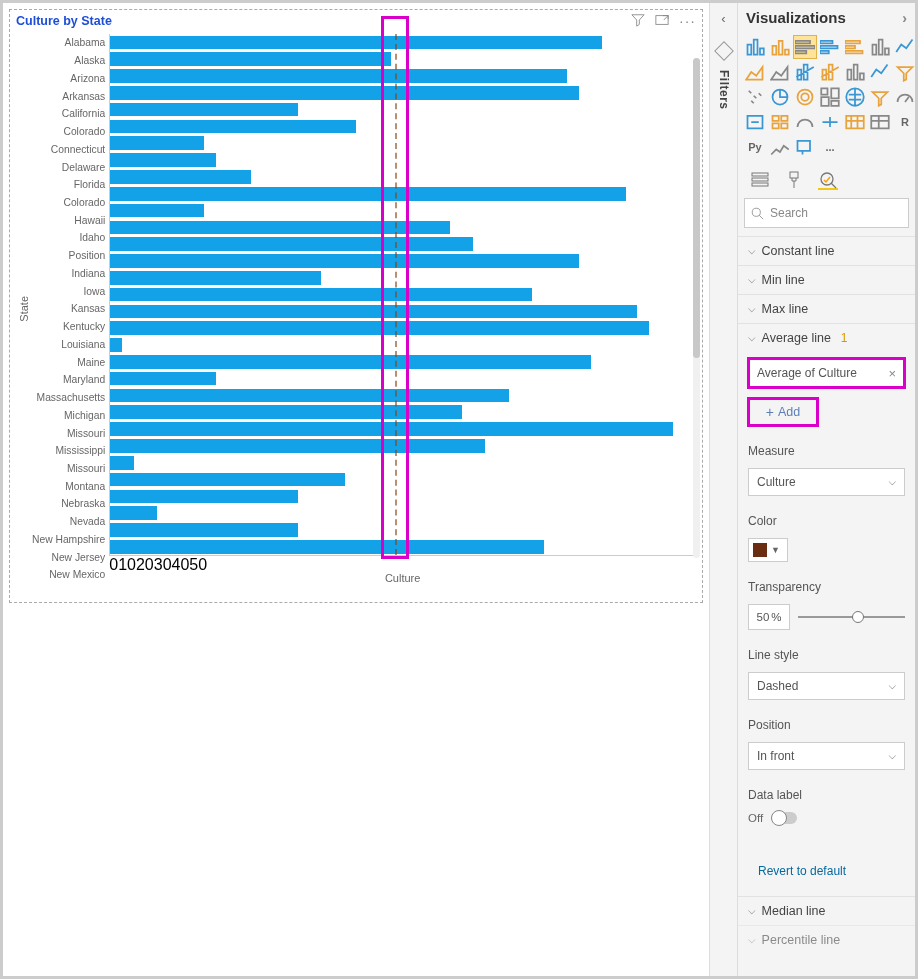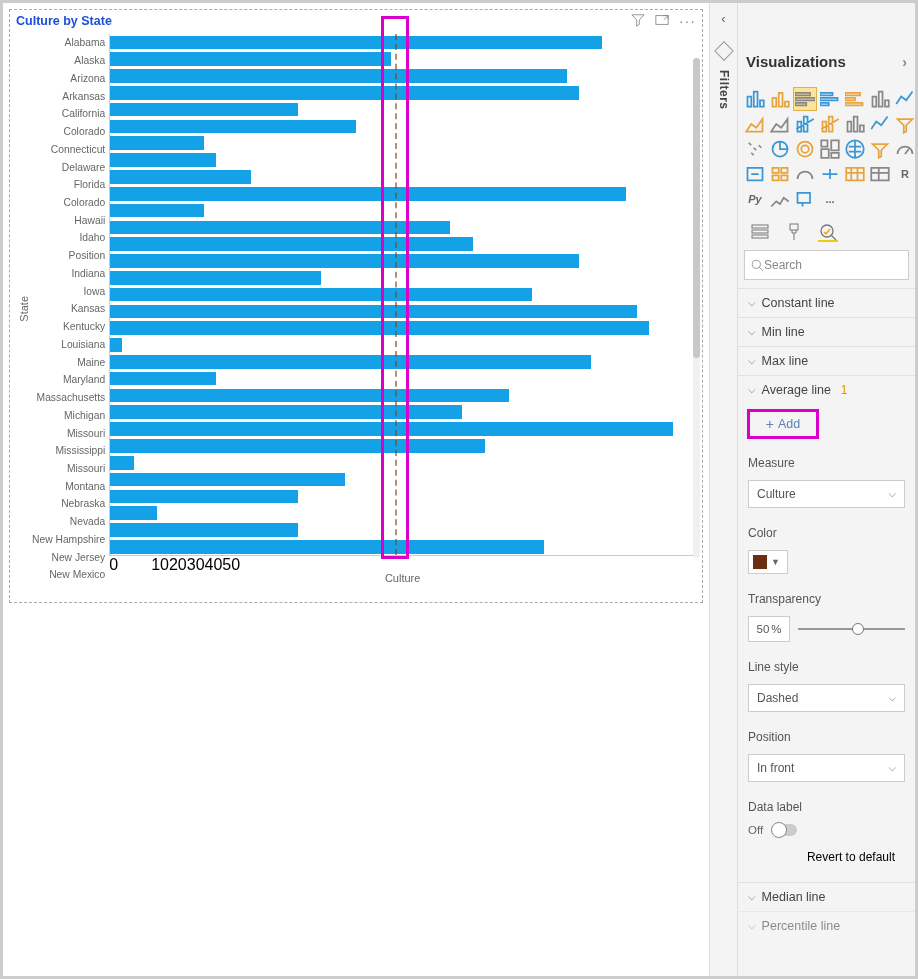--- a/index.html
+++ b/index.html
@@ -29,50 +29,50 @@
   .scroll-thumb-y { position:absolute; left:0; right:0; top:0; height:60%; background:#c8c8c8; border-radius:4px; }
 
   
   .rail { width:28px; background:#f4f4f4; border-left:1px solid #ddd; display:flex; flex-direction:column; align-items:center; padding-top:8px; gap:12px; }
   .rail .chev { font-size:13px; color:#666; }
   .filters-v { writing-mode: vertical-rl; font-size:12px; color:#444; font-weight:600; letter-spacing:0.5px; }
   .drillhole { width:14px;height:14px;border:1px solid #999; transform:rotate(45deg); margin-top:6px;}
 
   
   .pane { width:178px; background:#f4f4f4; border-left:1px solid #ddd; display:flex; flex-direction:column; overflow:hidden;}
-  .pane-header { display:flex; align-items:center; padding:14px 8px; font-size:15px; font-weight:600; color:#333;margin-top:36px; }
+  .pane-header { display:flex; align-items:center; padding:6px 8px; font-size:15px; font-weight:600; color:#333; }
   .pane-header .chev { font-size:14px; color:#888; }
   .viz-grid { display:grid; grid-template-columns: repeat(7, 22px); gap:3px; padding:4px 6px; }
   .viz-ico { width:22px; height:22px; display:flex; align-items:center; justify-content:center; background:transparent; }
   .viz-ico svg { width:20px; height:20px; }
   .viz-ico.sel { background:#ffe399; outline:1px solid #e0b24a; }
   .viz-subtabs { display:flex; gap:14px; padding:8px 12px 4px; }
   .subtab-ico { width:20px; height:20px; color:#666; }
   .subtab-ico.active { border-bottom:2px solid #f2c811; padding-bottom:3px; }
-  .search-box { margin:4px 6px 8px; background:#fff; border:1px solid #ccc; height:30px; display:flex; align-items:center; padding:0 6px; font-size:12px; color:#888; }
+  .search-box { margin:4px 6px 8px; background:#fff; border:1px solid #ccc; height:30px; display:flex; align-items:center; padding:0 6px; font-size:12px; color:#888; gap:6px;}
   .section-row { padding:7px 10px; font-size:12.5px; color:#444; border-top:1px solid #e2e2e2; display:flex; align-items:center; gap:6px; cursor:pointer;}
   .section-row .caret { font-size:10px; color:#888; }
   .count-badge { color:#d99a00; font-size:12px; margin-left:4px;}
   .subsection { padding:6px 10px 10px; display:flex; flex-direction:column; gap:10px; }
   .inline-pill { background:#fff; border:1px solid #ccc; height:30px; display:flex; align-items:center; padding:0 8px; font-size:12px; color:#555; position:relative;}
   .inline-pill .x { margin-left:auto; color:#888; cursor:pointer; font-size:13px;}
   .field-label { font-size:12px; color:#555;margin-top:8px; }
   .dropdown { background:#fff; border:1px solid #ccc; height:28px; display:flex; align-items:center; padding:0 8px; font-size:12px; color:#555; }
   .dropdown .dd { margin-left:auto; color:#888; font-size:10px; }
   .add-btn { border:1px solid #e0e0e0; height:28px; width:70px; display:flex; align-items:center; justify-content:center; font-size:12.5px; color:#5c7fb8; gap:4px; background:#f4f4f4; cursor:pointer;}
   .color-swatch { width:40px; height:24px; background:#fff; border:1px solid #ccc; display:flex; align-items:center; padding:0 4px; gap:4px;}
   .swatch { width:14px; height:14px; background:#6b2d12; }
   .trans-row { display:flex; align-items:center; gap:8px; }
   .trans-box { width:42px; height:26px; background:#fff; border:1px solid #ccc; display:flex; align-items:center; justify-content:center; font-size:11.5px; color:#555; gap:2px;}
   .slider { flex:1; height:2px; background:#999; position:relative; }
   .slider .knob { position:absolute; top:-5px; left:50%; width:12px; height:12px; border:1px solid #777; border-radius:50%; background:#fff;}
   .toggle-row { display:flex; align-items:center; gap:8px; font-size:11.5px; color:#666; }
   .toggle { width:26px; height:12px; border-radius:6px; background:#ccc; position:relative; }
   .toggle .kn { position:absolute; left:0; top:-2px; width:16px; height:16px; border:1px solid #888; border-radius:50%; background:#fff;}
-  .revert { text-align:right; font-size:12px; color:#000000; padding:4px 10px 8px; cursor:pointer;}
+  .revert { font-size:12px; color:#0369a1; padding:4px 10px 8px; cursor:pointer;margin-top:26px;}
   .magenta-outline { outline:3px solid #da00c9; outline-offset:-2px; }
 </style>
 </head>
 <body>
 
 <div class="app">
 
   <div class="canvas-area">
     <div class="visual">
       <div class="visual-header">
@@ -220,21 +220,21 @@
                 </div>
                 <div class="bar-row">
                   <div class="bar" style="width: 32%;"></div>
                 </div>
                 <div class="bar-row">
                   <div class="bar" style="width: 74%;"></div>
                 </div>
               </div>
             <div class="avg-line" id="avgline" style="left: 48.6%;"></div>
           </div>
-          <div class="xaxis-wrap" id="xaxis"><span class="tick" style="left: 0%;">0</span><span class="tick" style="left: 20%; padding-left: 33px;">10</span><span class="tick" style="left: 40%;">20</span><span class="tick" style="left: 60%;">30</span><span class="tick" style="left: 80%;">40</span><span class="tick" style="left: 100%;">50</span></div>
+          <div class="xaxis-wrap" id="xaxis"><span class="tick" style="left: 0%;">0</span><span class="tick" style="left: 20%;">10</span><span class="tick" style="left: 40%;">20</span><span class="tick" style="left: 60%;">30</span><span class="tick" style="left: 80%;">40</span><span class="tick" style="left: 100%;">50</span></div>
           <div class="xlabel">Culture</div>
         </div>
         <div class="scrollbar-y">
             <div class="scroll-thumb-y"></div>
           </div>
       </div>
 
       <div class="magenta-rect" id="magenta-avg" style="left: 371.411px; top: 6px; width: 28px; height: 543px;"></div>
     </div>
   </div>
@@ -380,21 +380,21 @@
           <svg viewBox="0 0 16 16">
             <path d="M1 3h14v10H1zM1 7h14M5 3v10M10 3v10" fill="none" stroke="#e8a33d" stroke-width="1.4"></path>
           </svg>
         </div>
         <div class="viz-ico">
           <svg viewBox="0 0 16 16">
             <path d="M1 3h14v10H1zM1 7h14M7 3v10" fill="none" stroke="#888" stroke-width="1.4"></path>
           </svg>
         </div>
         <div class="viz-ico" style="font-size: 11px; font-weight: 600; color: rgb(102, 102, 102);">R</div>
-        <div class="viz-ico" style="font-size: 11px; font-weight: 600; color: rgb(102, 102, 102); font-style: italic;">Py</div>
+        <div class="viz-ico" style="font-size: 11px; font-weight: 600; color: rgb(102, 102, 102);">Py</div>
         <div class="viz-ico">
           <svg viewBox="0 0 16 16">
             <path d="M1 14l4-4 3 2 3-5 4 3" fill="none" stroke="#888" stroke-width="1.4"></path>
           </svg>
         </div>
         <div class="viz-ico">
           <svg viewBox="0 0 16 16">
             <path d="M2 3h10v8H2zM6 11v3" fill="none" stroke="#3a97d4" stroke-width="1.4"></path>
           </svg>
         </div>
@@ -444,20 +444,24 @@
         <span class="caret">⌵</span>
         <span>Max line</span>
       </div>
     <div class="section-row">
         <span class="caret">⌵</span>
         <span>Average line</span>
         <span class="count-badge">1</span>
       </div>
 
     <div class="subsection">
+      <div class="inline-pill magenta-outline">
+        <span>Average of Culture</span>
+        <span class="x">×</span>
+      </div>
       <div class="add-btn magenta-outline">
         <span style="font-size:14px;">+</span>
           <span>Add</span>
       </div>
 
       <div class="field-label">Measure</div>
       <div class="dropdown">
           <span>Culture</span>
           <span class="dd">⌵</span>
         </div>

